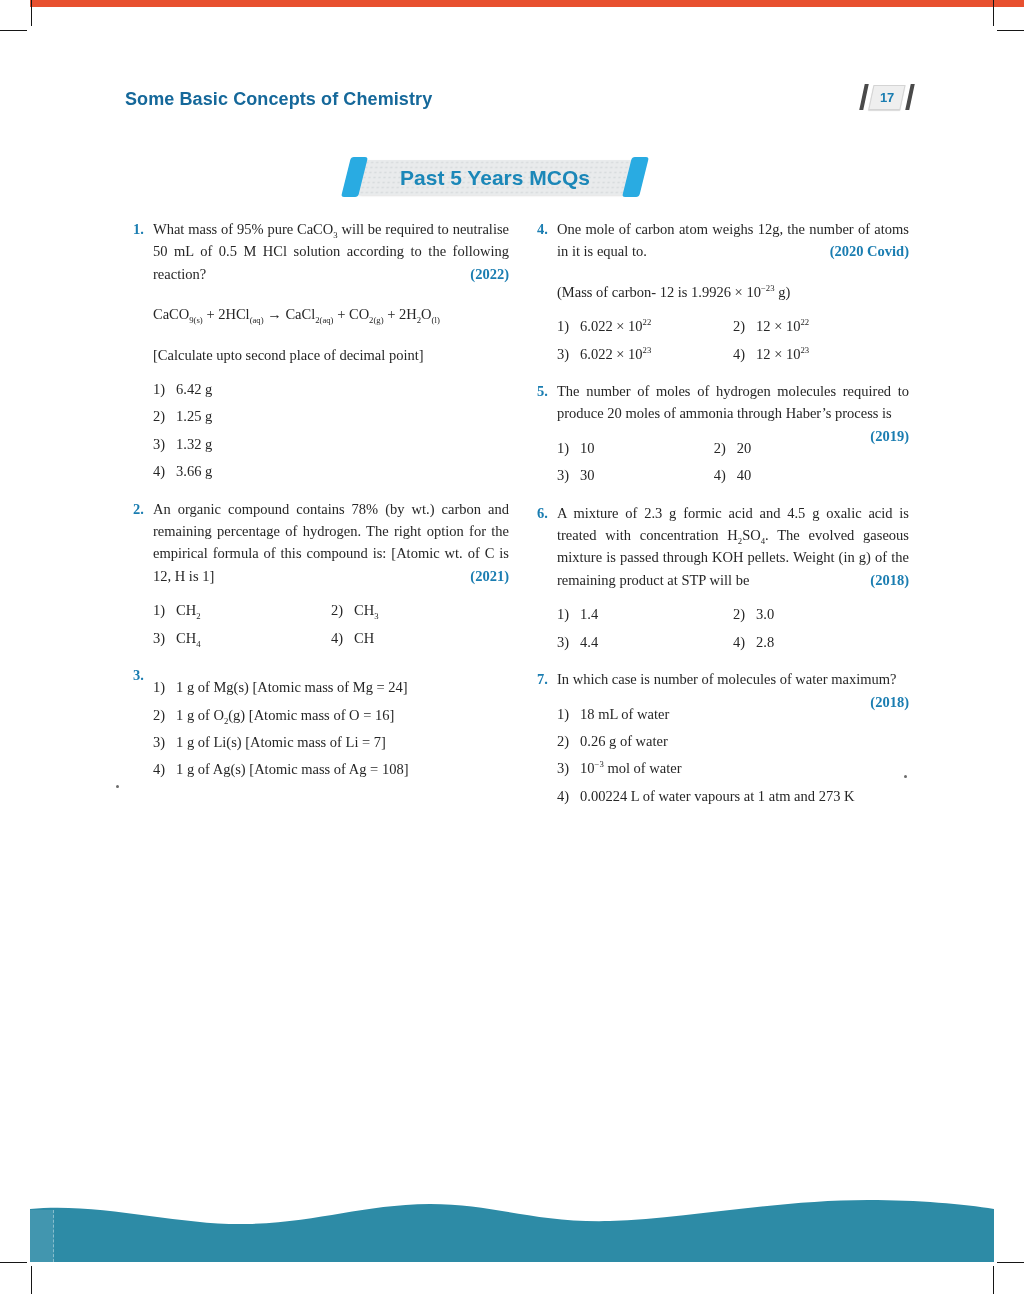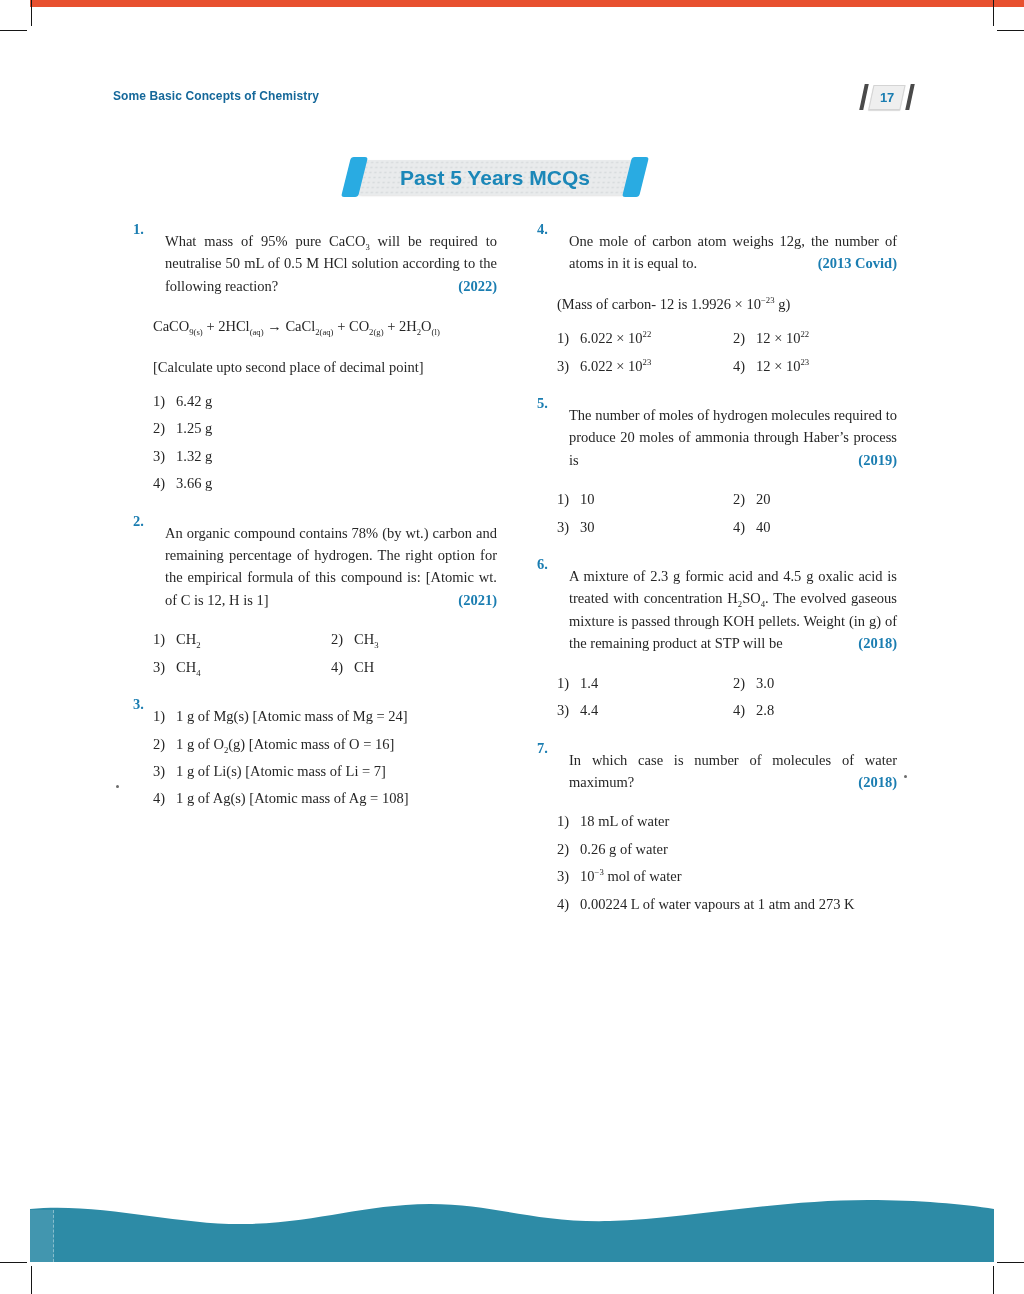--- a/index.html
+++ b/index.html
@@ -11,22 +11,22 @@
     --ink:#262626;
   }
   html,body{margin:0;padding:0;background:#ffffff;}
   .page{position:relative;width:1024px;height:1294px;background:#fff;overflow:hidden;
         font-family:"Liberation Serif",serif;color:var(--ink);}
   
   .topbar{position:absolute;left:30px;right:0;top:0;height:7px;background:var(--red);}
   
   .crop{position:absolute;background:#161616;}
   
-  .header-title{position:absolute;left:113px;top:89px;font-family:"Liberation Sans",sans-serif;
-        font-weight:bold;font-size:12px;color:var(--headerblue);letter-spacing:.1px;}
+  .header-title{position:absolute;left:125px;top:89px;font-family:"Liberation Sans",sans-serif;
+        font-weight:bold;font-size:18px;color:var(--headerblue);letter-spacing:.1px;}
   .page-badge{position:absolute;left:862px;top:84px;display:flex;align-items:center;gap:5px;
         transform:skewX(-12deg);}
   .badge-bar{width:4px;height:26px;background:#4a4a4a;}
   .badge-box{width:30px;height:23px;background:#efefef;border:1px solid #d4d4d4;
         display:flex;align-items:center;justify-content:center;box-shadow:0 1px 1px rgba(0,0,0,.15);}
   .badge-box span{transform:skewX(12deg);font-family:"Liberation Sans",sans-serif;font-weight:bold;
         font-size:13px;color:var(--accent);}
   
   .banner{position:absolute;left:343px;top:157px;width:304px;height:41px;}
   .banner-gray{position:absolute;left:14px;top:3px;width:277px;height:35px;background:#e9ebec;
@@ -39,21 +39,21 @@
   .banner-bar.right{right:3px;}
   .banner-title{position:absolute;inset:0;display:flex;align-items:center;justify-content:center;
         font-family:"Liberation Sans",sans-serif;font-weight:bold;font-size:21px;color:#1b87b8;}
   
   .col{position:absolute;top:218px;}
   .col-left{left:133px;width:376px;}
   .col-right{left:537px;width:372px;}
   .question{display:flex;margin-bottom:15px;font-size:14.5px;line-height:22.4px;}
   .q-num{width:20px;flex:none;font-weight:bold;color:var(--accent);}
   .q-body{flex:1;min-width:0;}
-  .q-text{margin:12px;text-align:justify;}
+  .q-text{margin:0;text-align:justify;}
   .year{float:right;font-weight:bold;color:var(--accent);}
   .q-line{margin-top:18px;}
   .q-options{margin-top:7px;overflow:hidden;}
   .q-options.cols-2{display:flex;flex-wrap:wrap;}
   .q-options.cols-2 .option{width:50%;}
   .option{display:flex;margin-top:5px;}
   .opt-label{width:23px;flex:none;}
   sub{font-size:.6em;line-height:0;}
   sup{font-size:.6em;line-height:0;}
   
@@ -167,21 +167,21 @@
               <span class="opt-text">1 g of Ag(s) [Atomic mass of Ag = 108]</span>
             </div>
           </div>
         </div>
       </div>
     </div>
   <div class="col col-right" id="col-right">
       <div class="question">
         <div class="q-num">4.</div>
         <div class="q-body">
-          <p class="q-text">One mole of carbon atom weighs 12g, the number of atoms in it is equal to. <span class="year">(2013 Covid)</span></p>
+          <p class="q-text">One mole of carbon atom weighs 12g, the number of atoms in it is equal to. <span class="year">(2020 Covid)</span></p>
           <div class="q-line">(Mass of carbon- 12 is 1.9926 × 10<sup>−23</sup> g)</div>
           <div class="q-options cols-2">
             <div class="option">
               <span class="opt-label">1)</span>
               <span class="opt-text">6.022 × 10<sup>22</sup></span>
             </div>
             <div class="option">
               <span class="opt-label">2)</span>
               <span class="opt-text">12 × 10<sup>22</sup></span>
             </div>

